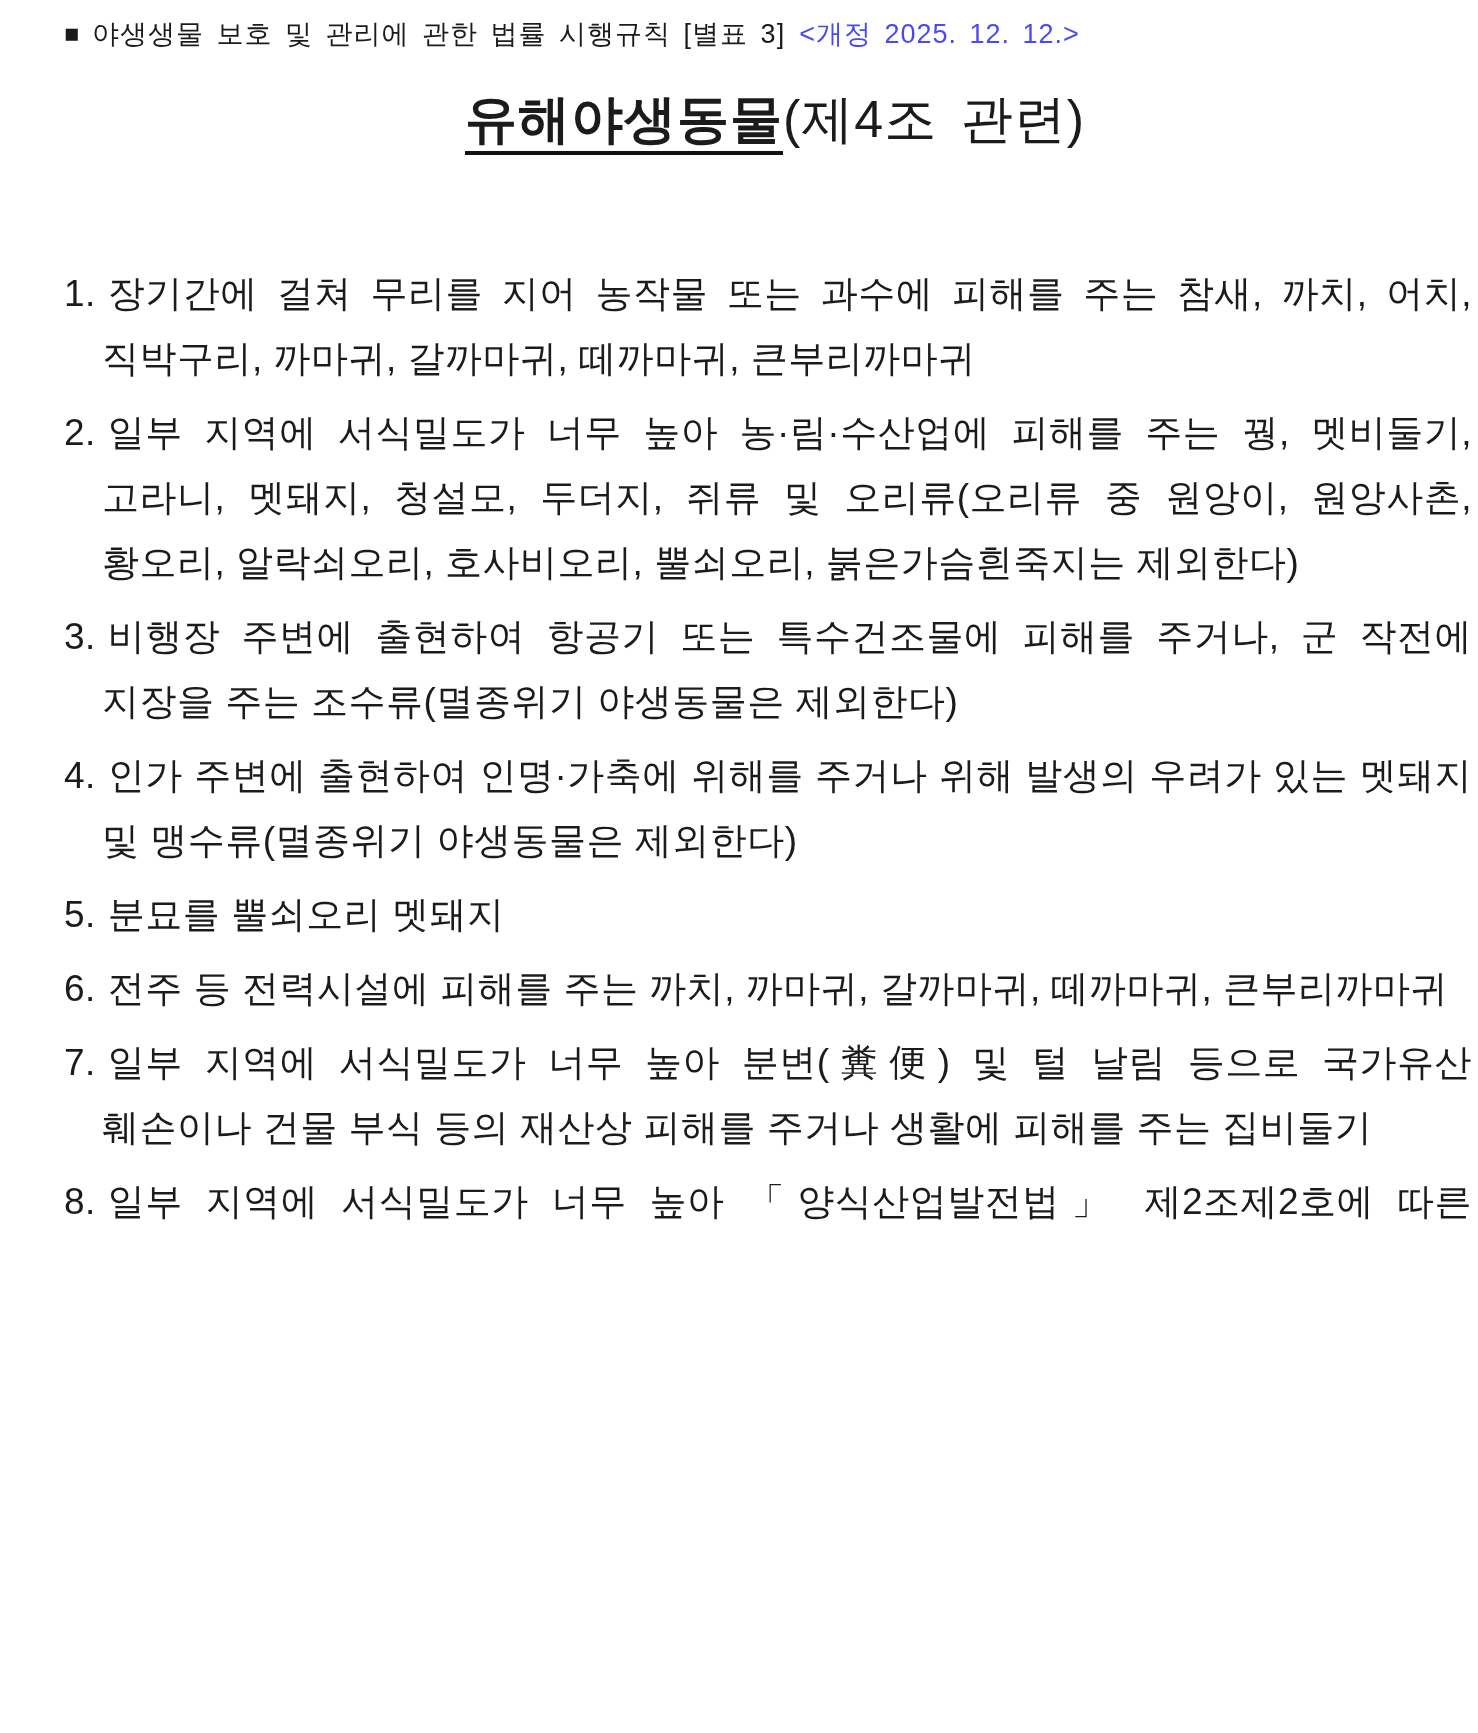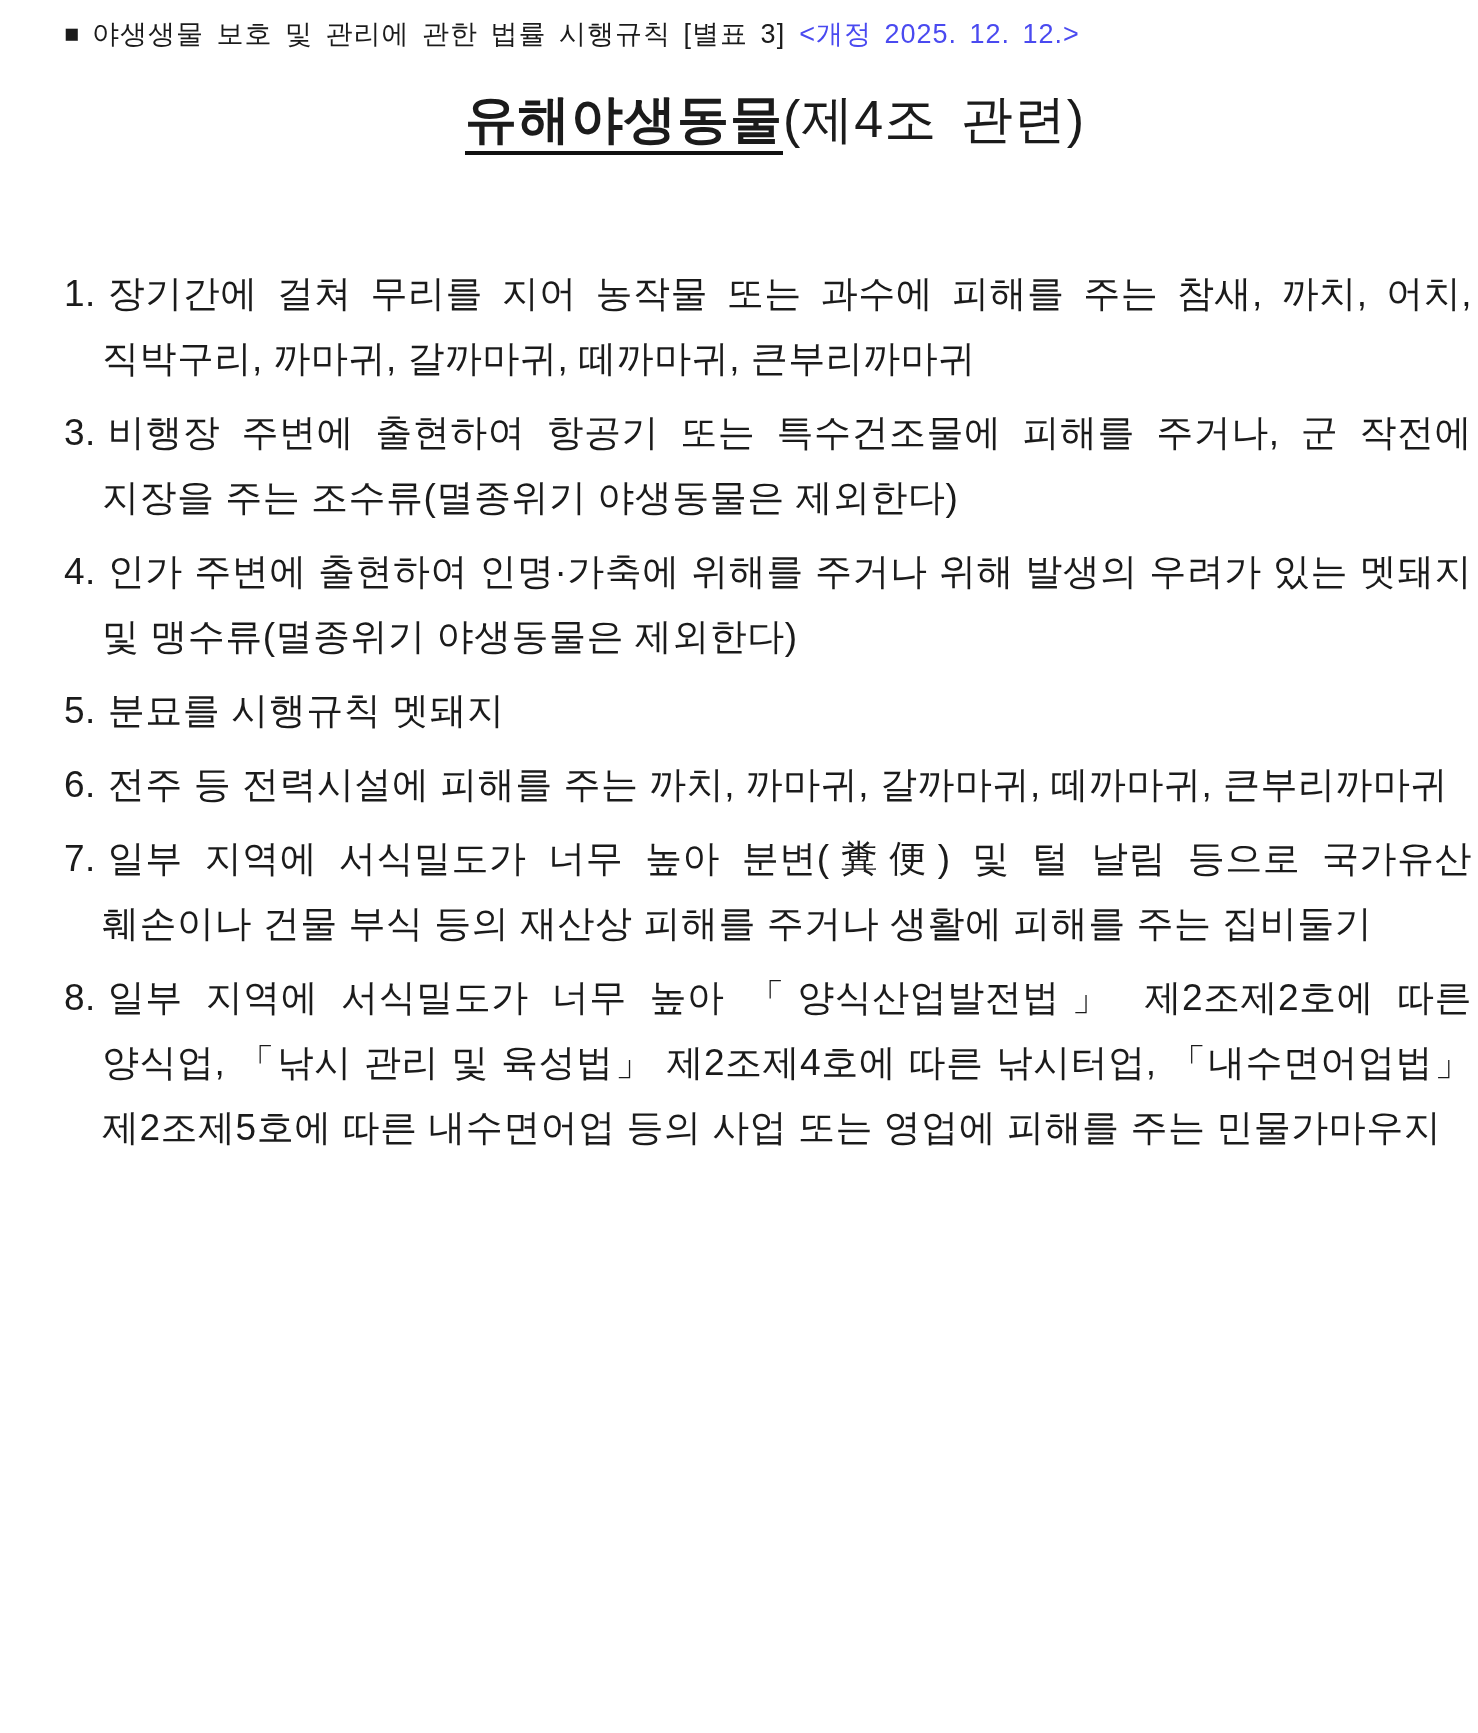--- a/index.html
+++ b/index.html
@@ -86,23 +86,24 @@
   <div class="doc-header">
     <span class="square-bullet">■</span><span>야생생물 보호 및 관리에 관한 법률 시행규칙 [별표 3]</span><span class="header-revision">&lt;개정 2025. 12. 12.&gt;</span>
   </div>
 
   <div class="doc-title">
     <span class="title-main">유해야생동물</span><span class="title-suffix">(제4조 관련)</span>
   </div>
 
   <div class="item-list">
     <p class="item"><span class="item-num">1.</span><span>장기간에 걸쳐 무리를 지어 농작물 또는 과수에 피해를 주는 참새, 까치, 어치, 직박구리, 까마귀, 갈까마귀, 떼까마귀, 큰부리까마귀</span></p>
+    <p class="item"><span class="item-num">2.</span><span>일부 지역에 서식밀도가 너무 높아 농·림·수산업에 피해를 주는 꿩, 멧비둘기, 고라니, 멧돼지, 청설모, 두더지, 쥐류 및 오리류(오리류 중 원앙이, 원앙사촌, 황오리, 알락쇠오리, 호사비오리, 뿔쇠오리, 붉은가슴흰죽지는 제외한다)</span></p>
     <p class="item"><span class="item-num">3.</span><span>비행장 주변에 출현하여 항공기 또는 특수건조물에 피해를 주거나, 군 작전에 지장을 주는 조수류(멸종위기 야생동물은 제외한다)</span></p>
     <p class="item"><span class="item-num">4.</span><span>인가 주변에 출현하여 인명·가축에 위해를 주거나 위해 발생의 우려가 있는 멧돼지 및 맹수류(멸종위기 야생동물은 제외한다)</span></p>
-    <p class="item"><span class="item-num">5.</span><span>분묘를 시행규칙 멧돼지</span></p>
+    <p class="item"><span class="item-num">5.</span><span>분묘를 뿔쇠오리 멧돼지</span></p>
     <p class="item"><span class="item-num">6.</span><span>전주 등 전력시설에 피해를 주는 까치, 까마귀, 갈까마귀, 떼까마귀, 큰부리까마귀</span></p>
     <p class="item"><span class="item-num">7.</span><span>일부 지역에 서식밀도가 너무 높아 분변(糞便) 및 털 날림 등으로 국가유산 훼손이나 건물 부식 등의 재산상 피해를 주거나 생활에 피해를 주는 집비둘기</span></p>
     <p class="item"><span class="item-num">8.</span><span>일부 지역에 서식밀도가 너무 높아 「양식산업발전법」 제2조제2호에 따른 양식업, 「낚시 관리 및 육성법」 제2조제4호에 따른 낚시터업, 「내수면어업법」 제2조제5호에 따른 내수면어업 등의 사업 또는 영업에 피해를 주는 민물가마우지</span></p>
   </div>
 
   <svg class="marker-highlight" viewBox="0 0 245 66" xmlns="http://www.w3.org/2000/svg">
     <path d="M19,9
              C 70,3 170,7 225,12
              C 238,14 240,29 227,33
              C 165,30 92,34 34,40

